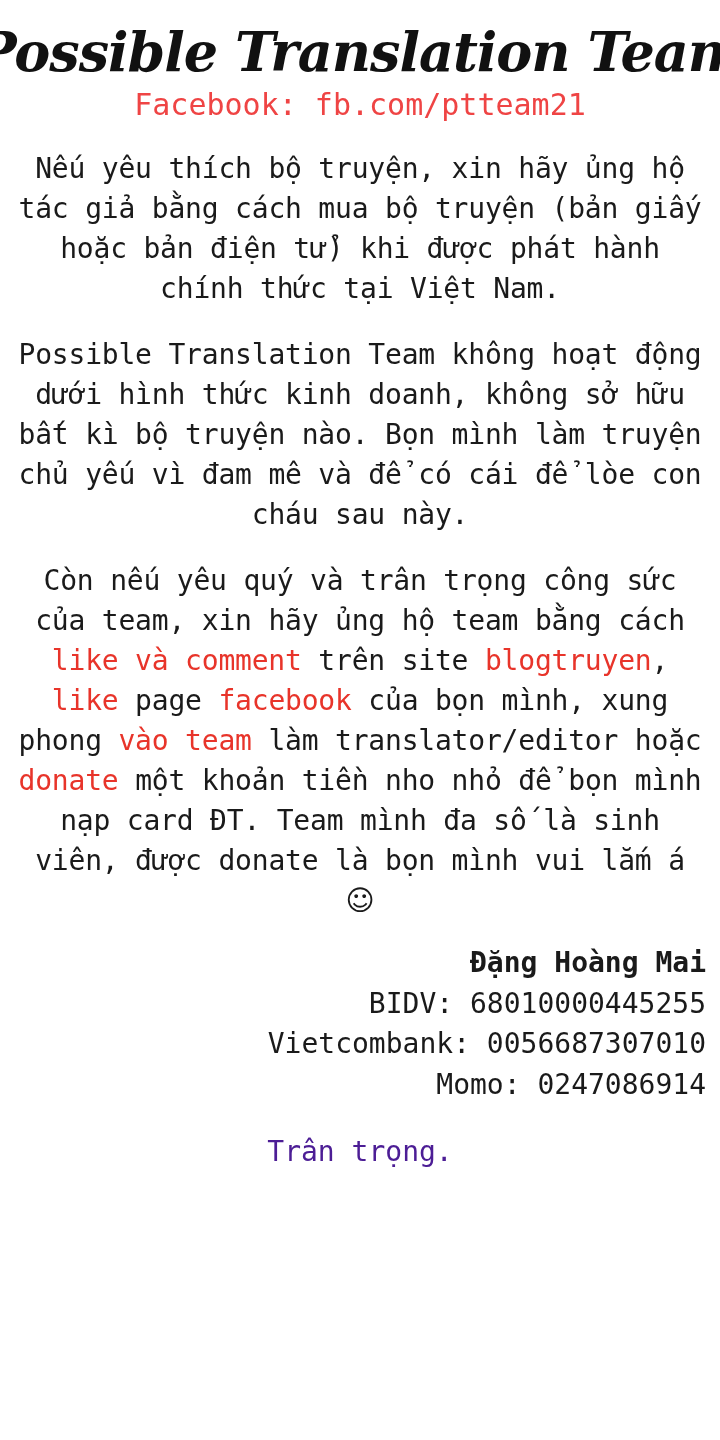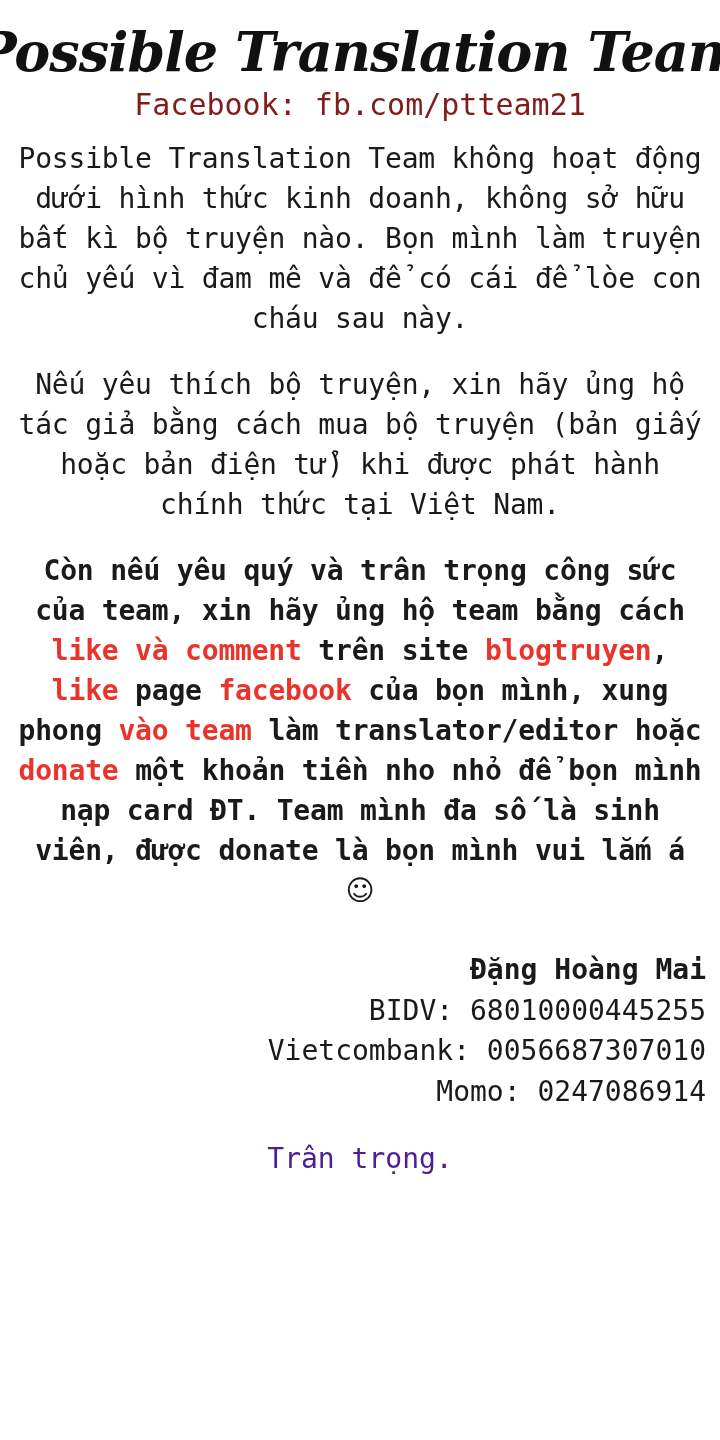--- a/index.html
+++ b/index.html
@@ -34,36 +34,35 @@
     color: #111111;
     text-align: center;
     margin: 6px 0 6px 0;
     white-space: nowrap;
   }
   .facebook-line {
     font-family: "DejaVu Sans Mono", monospace;
     font-size: 30px;
     line-height: 1.2;
     text-align: center;
-    color: #7f1d1d;
-    margin-bottom: 16px;
+    color: #ef4444;
+    margin-bottom: 26px;
   }
   .para {
     font-family: "DejaVu Sans Mono", monospace;
     font-size: 28px;
     line-height: 1.43;
     text-align: center;
     color: #1a1a1a;
     margin: 0 0 26px 0;
     width: 692px;
     letter-spacing: -0.2px;
   }
   .para.tight {
-    margin-bottom: 39px;
-    font-weight: bold;
+    margin-bottom: 22px;
   }
   .bank-block {
     font-family: "DejaVu Sans Mono", monospace;
     font-size: 28px;
     line-height: 1.45;
     text-align: right;
     color: #1a1a1a;
     margin: 0 0 26px 0;
     width: 692px;
   }
@@ -86,23 +85,23 @@
 </style>
 </head>
 <body>
 
 <div class="page">
 
   <div class="brand-title">Possible Translation Team</div>
 
   <div class="facebook-line">Facebook: fb.com/ptteam21</div>
 
+  <p class="para">Nếu yêu thích bộ truyện, xin hãy ủng hộ tác giả bằng cách mua bộ truyện (bản giấy hoặc bản điện tử) khi được phát hành chính thức tại Việt Nam.</p>
+
   <p class="para">Possible Translation Team không hoạt động dưới hình thức kinh doanh, không sở hữu bất kì bộ truyện nào. Bọn mình làm truyện chủ yếu vì đam mê và để có cái để lòe con cháu sau này.</p>
-
-  <p class="para">Nếu yêu thích bộ truyện, xin hãy ủng hộ tác giả bằng cách mua bộ truyện (bản giấy hoặc bản điện tử) khi được phát hành chính thức tại Việt Nam.</p>
 
   <p class="para tight"><span>Còn nếu yêu quý và trân trọng công sức của team, xin hãy ủng hộ team bằng cách </span><span class="hl">like và comment</span><span> trên site </span><span class="hl">blogtruyen</span><span>, </span><span class="hl">like</span><span> page </span><span class="hl">facebook</span><span> của bọn mình, xung phong </span><span class="hl">vào team</span><span> làm translator/editor hoặc </span><span class="hl">donate</span><span> một khoản tiền nho nhỏ để bọn mình nạp card ĐT. Team mình đa số là sinh viên, được donate là bọn mình vui lắm á </span><span class="smiley">☺</span></p>
 
 
   <div class="bank-block">
     <div class="bank-name">Đặng Hoàng Mai</div>
     <div>BIDV: 68010000445255</div>
     <div>Vietcombank: 0056687307010</div>
     <div>Momo: 0247086914</div>
   </div>

